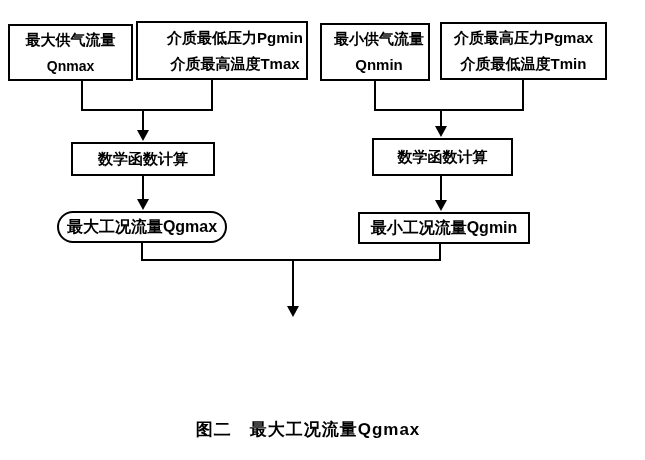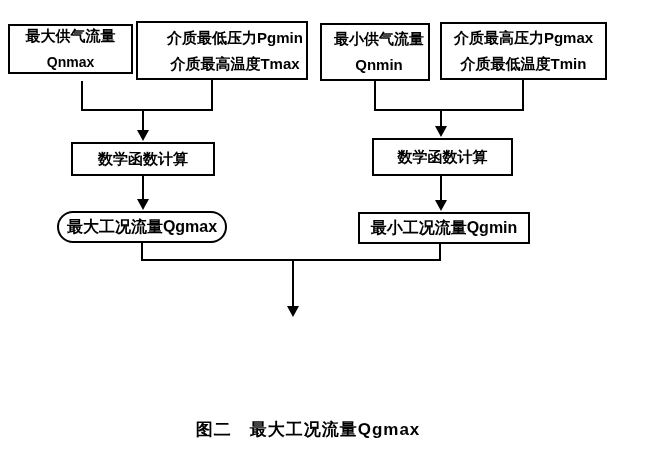--- a/index.html
+++ b/index.html
@@ -31,21 +31,21 @@
     display: flex;
     flex-direction: column;
     align-items: center;
     justify-content: center;
     text-align: center;
     font-weight: bold;
     line-height: 26px;
   }
   .node .line { display: block; white-space: nowrap; }
 
-  #n-qnmax  { left: 8px;   top: 24px;  width: 125px; height: 50px; font-size: 15px; }
+  #n-qnmax  { left: 8px;   top: 24px;  width: 125px; height: 57px; font-size: 15px; justify-content: flex-end; }
   #n-qnmax .line + .line { font-size: 14px; }
   #n-pgmin  { left: 136px; top: 21px;  width: 172px; height: 59px; font-size: 15px; padding-left: 26px; }
   #n-qnmin  { left: 320px; top: 23px;  width: 110px; height: 58px; font-size: 15px; padding-left: 8px; }
   #n-qnmin .line + .line { font-size: 15px; }
   #n-pgmax  { left: 440px; top: 22px;  width: 167px; height: 58px; font-size: 15px; }
   #n-mathl  { left: 71px;  top: 142px; width: 144px; height: 34px; font-size: 15px; }
   #n-mathr  { left: 372px; top: 138px; width: 141px; height: 38px; font-size: 15px; }
   #n-qgmax  { left: 57px;  top: 211px; width: 170px; height: 32px; font-size: 16px; border-radius: 16px; }
   #n-qgmin  { left: 358px; top: 212px; width: 172px; height: 32px; font-size: 16px; }
   #n-result { left: 215px; top: 317px; width: 172px; height: 60px; font-size: 16px; border-width: 3px; }

